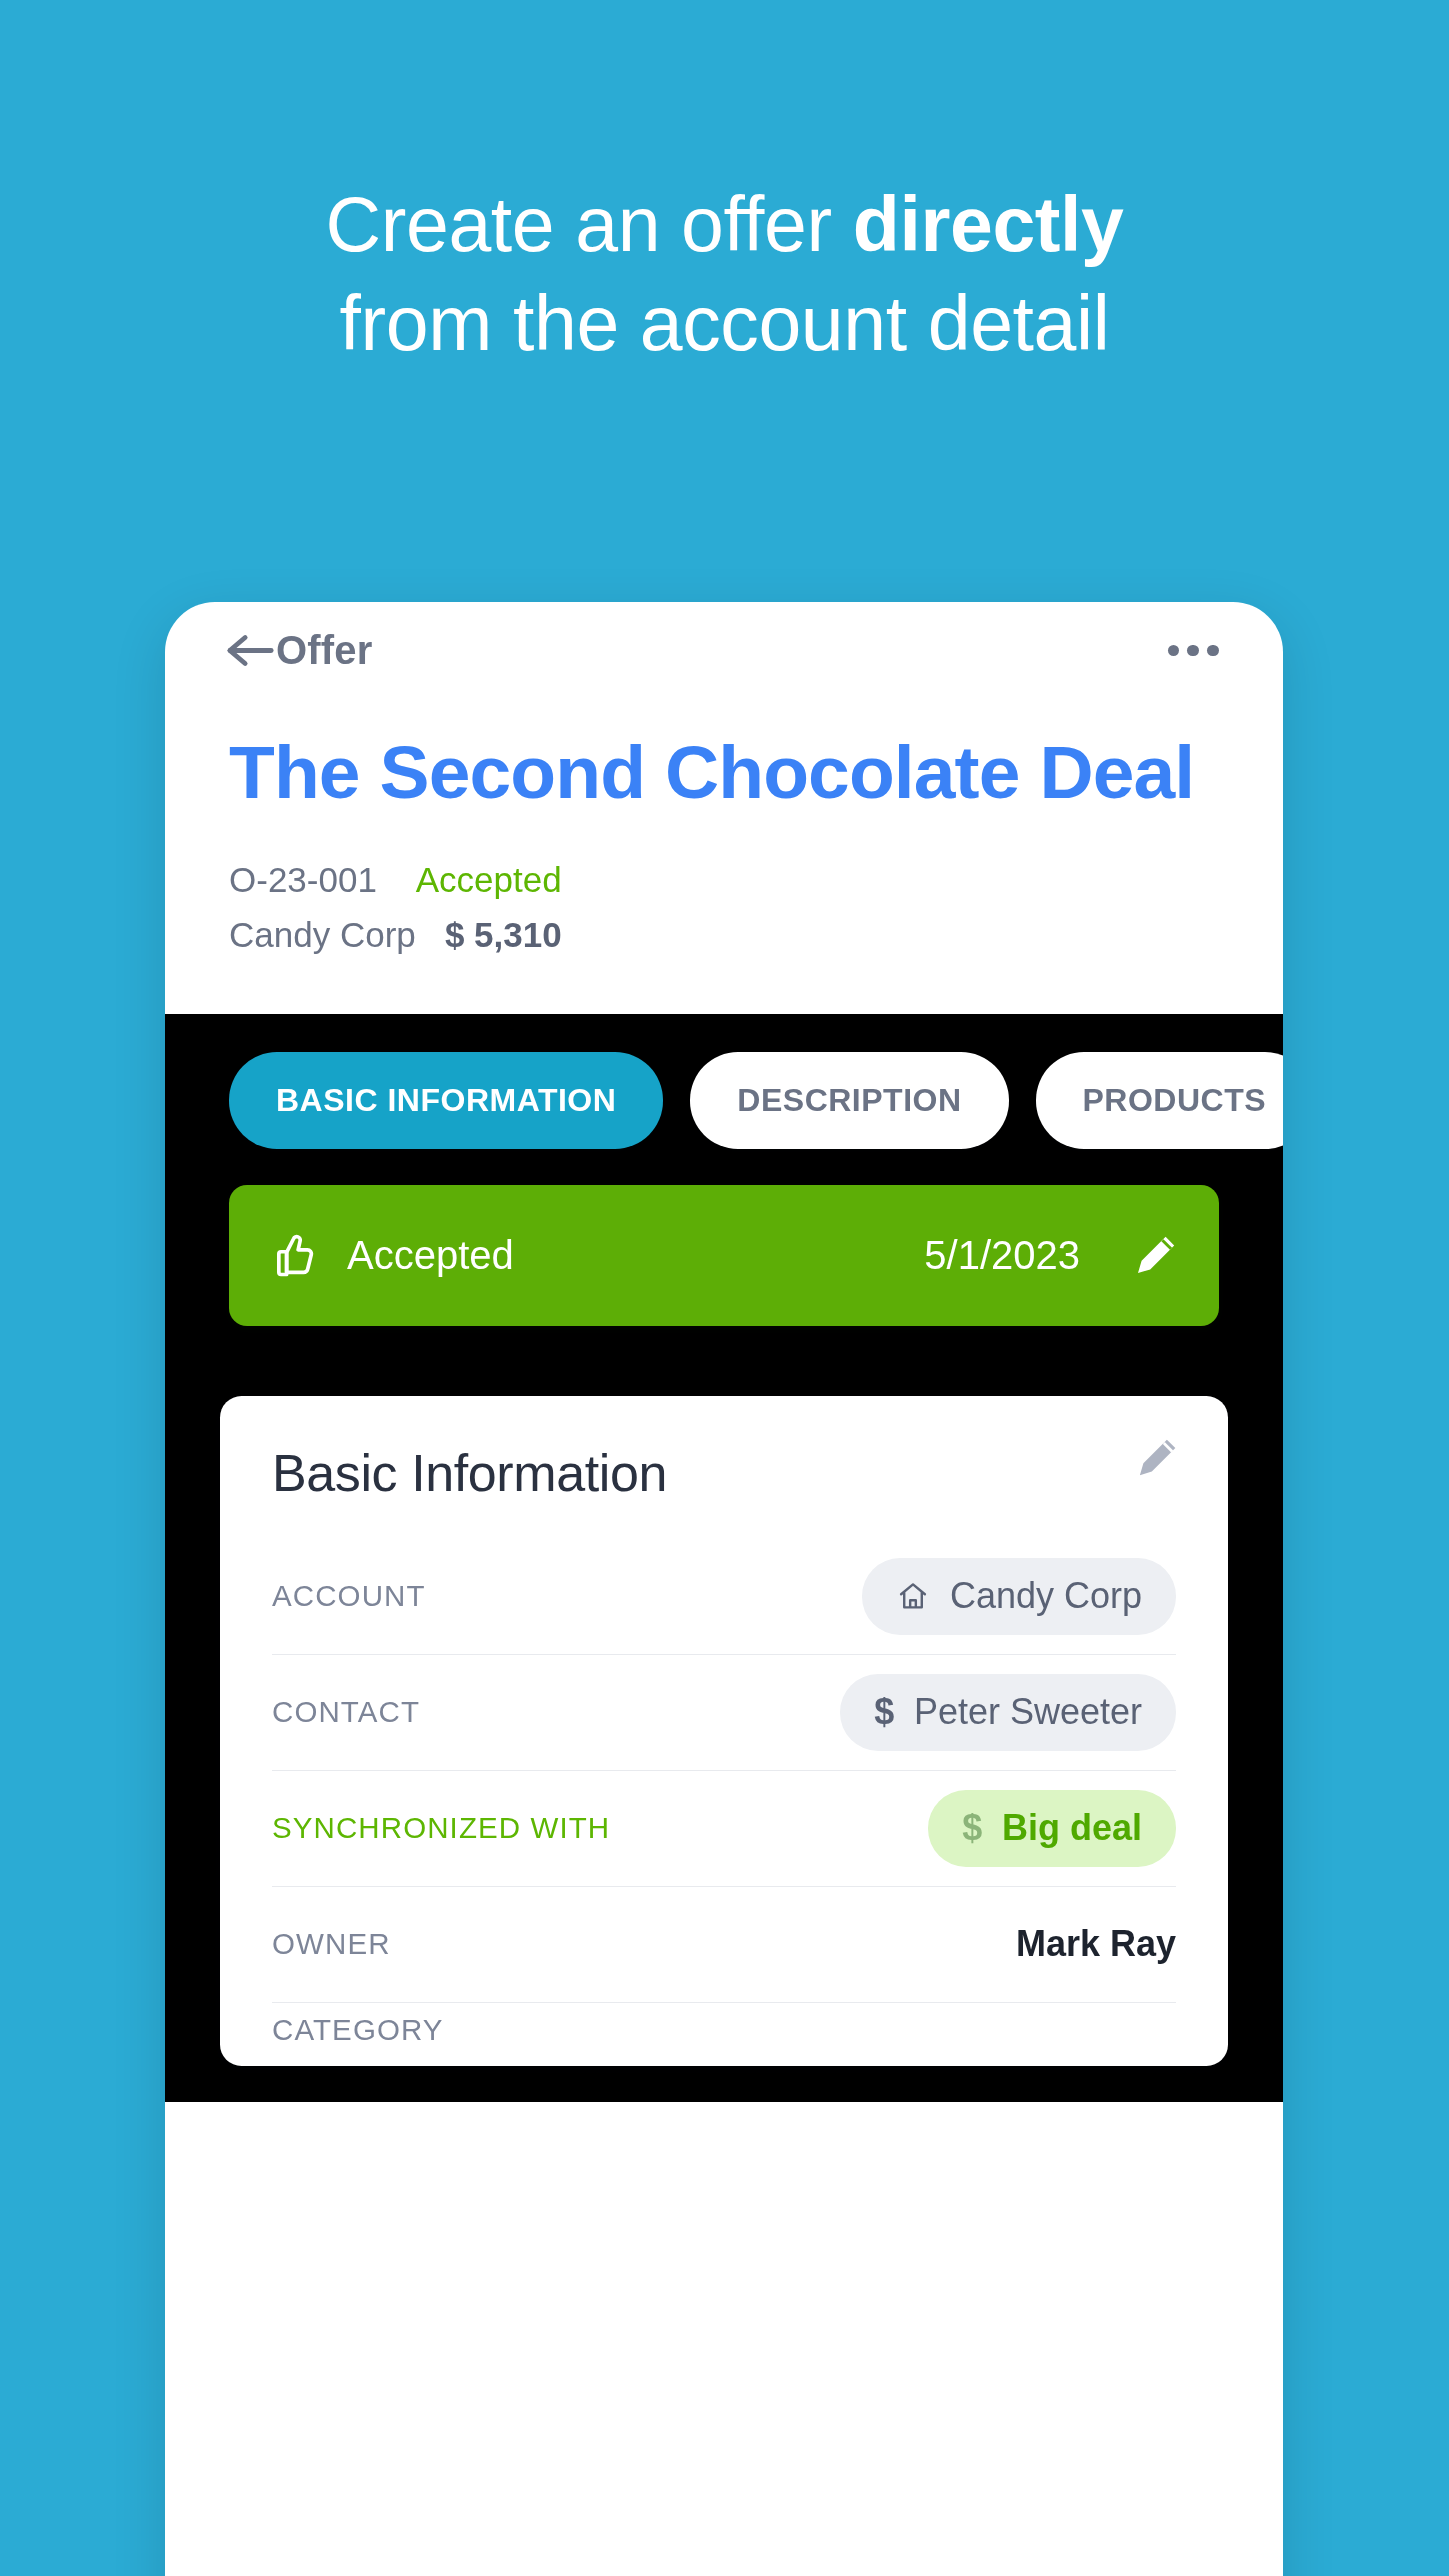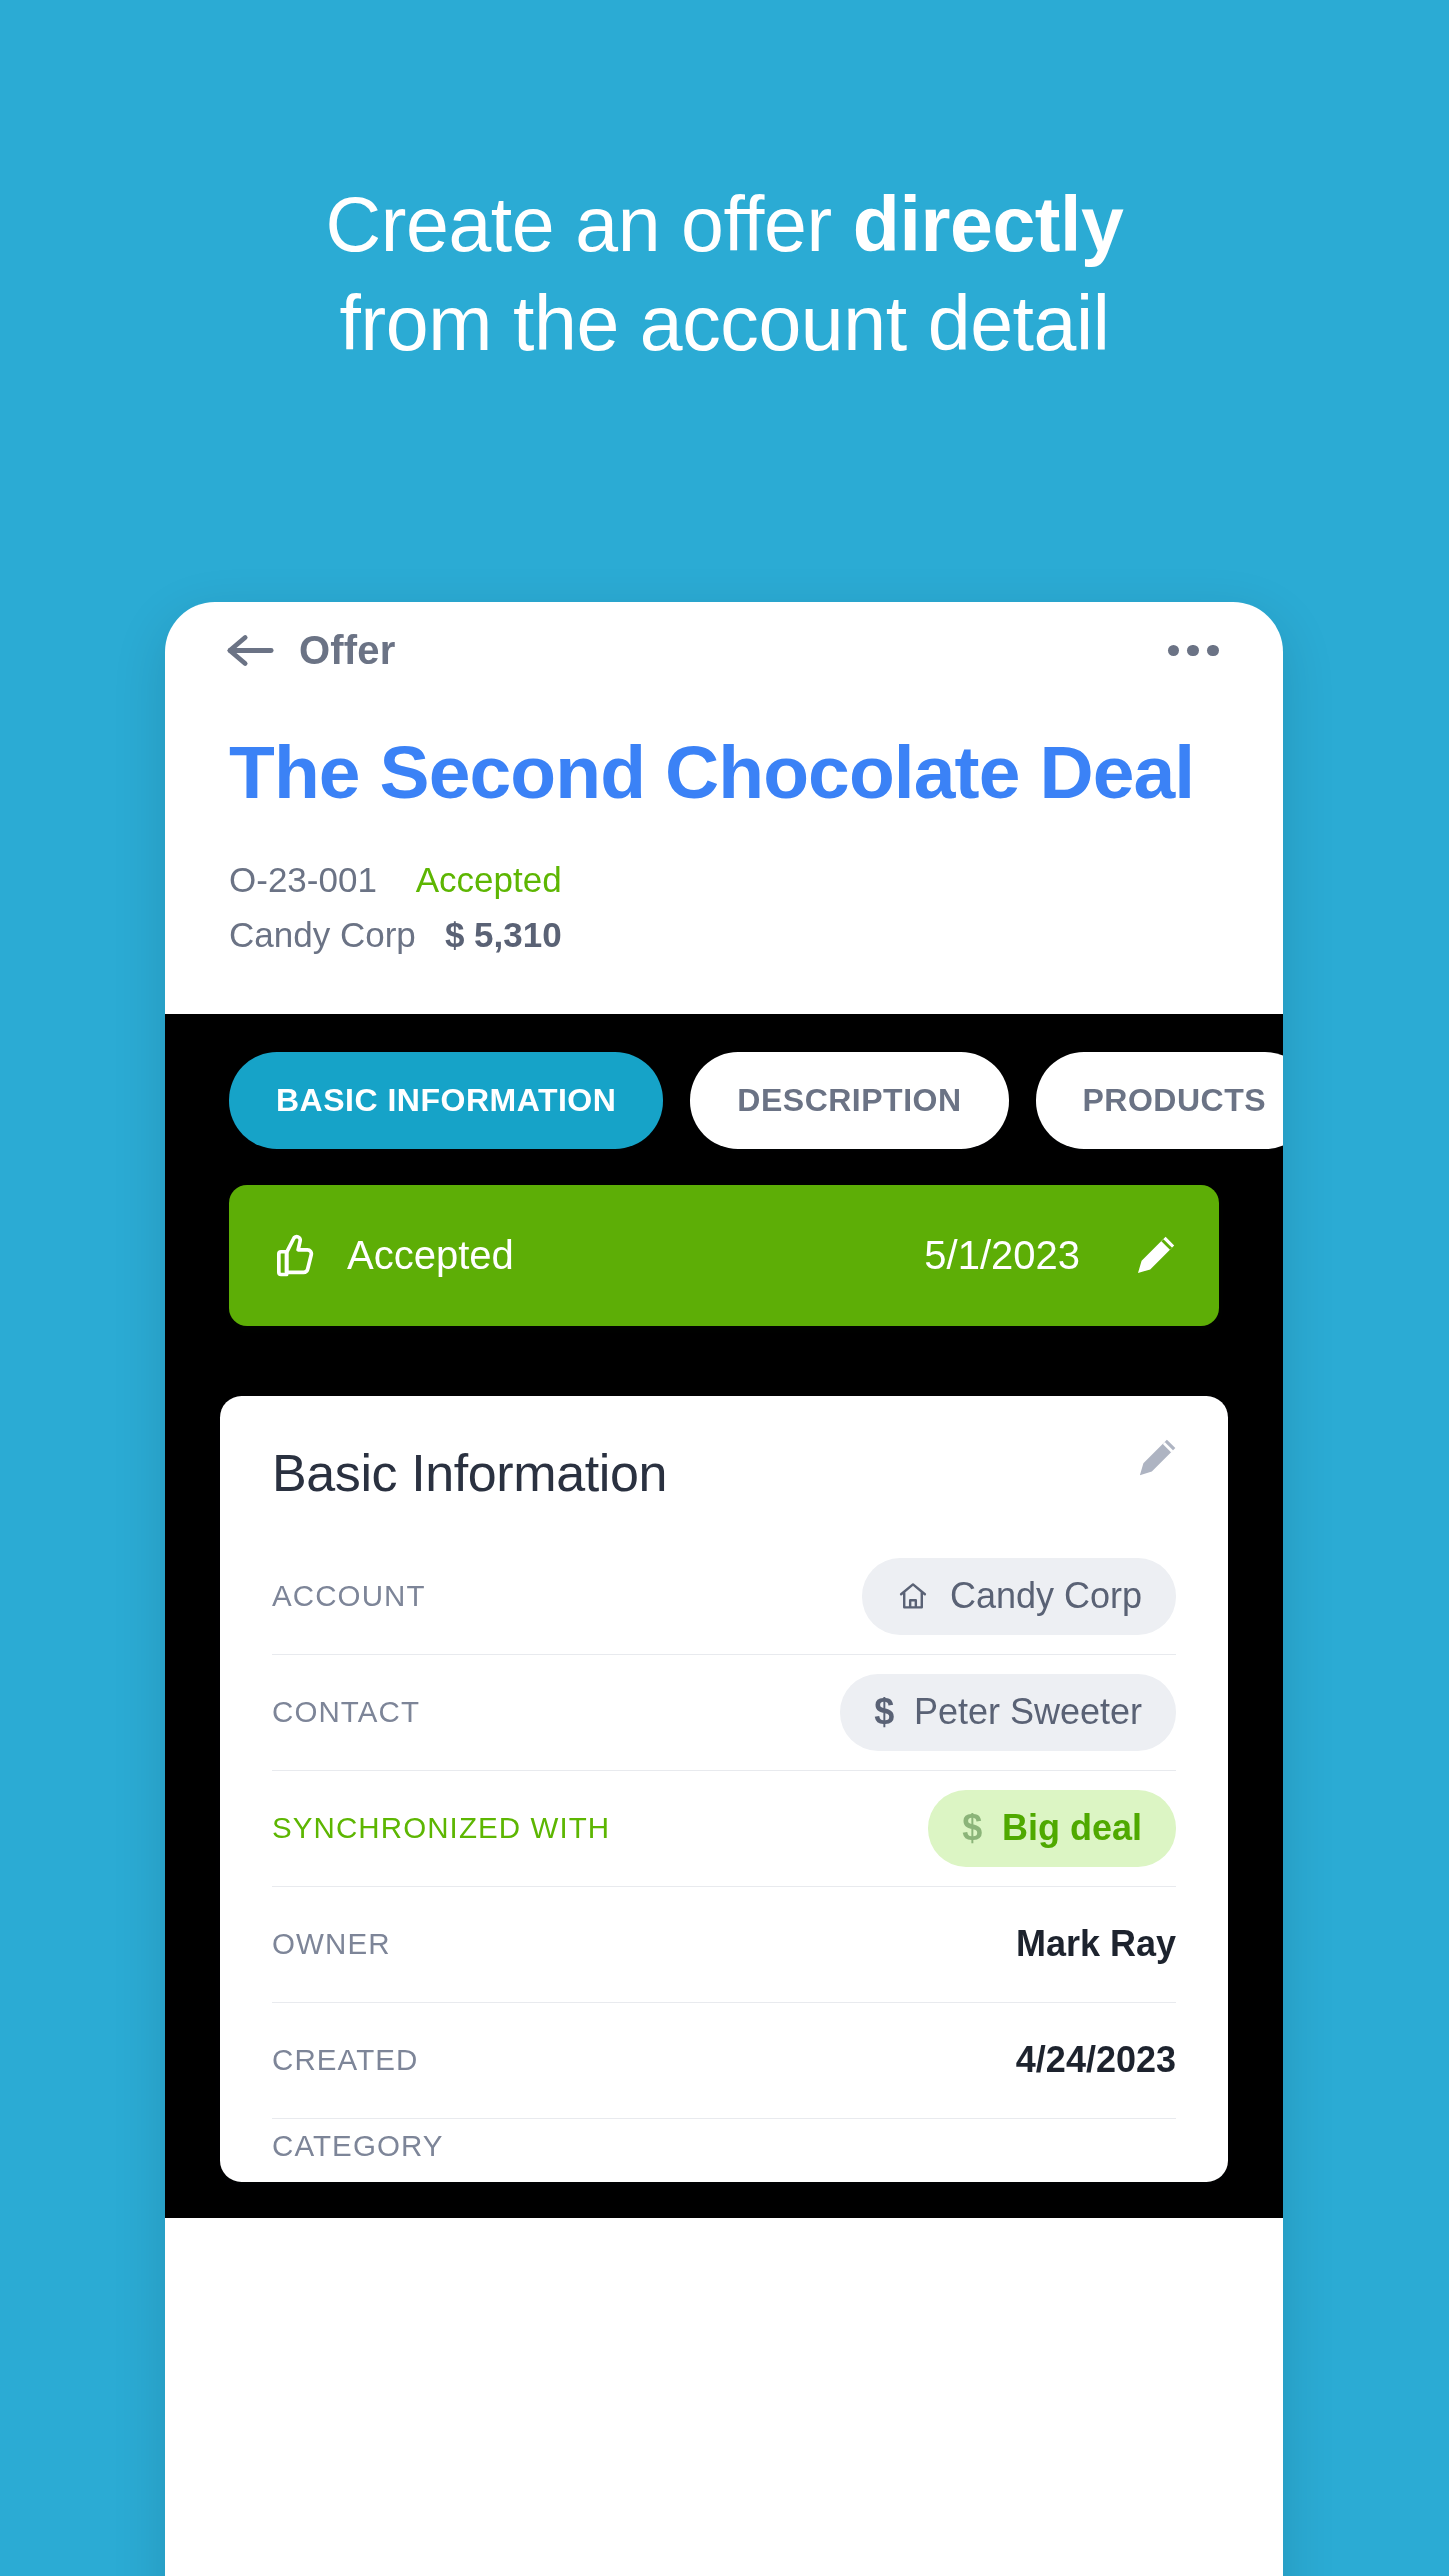--- a/index.html
+++ b/index.html
@@ -89,21 +89,20 @@
     height: 97px;
     display: flex;
     align-items: center;
     padding: 0 59px;
   }
   .nav-back { width: 52px; height: 39px; flex: 0 0 auto; cursor: pointer; }
   .nav-title {
     font-size: 40px;
     color: #6B7385;
     font-weight: 700;
-    margin-left: 23px;
     letter-spacing: 0.2px;
   }
   .nav-spacer { flex: 1 1 auto; }
   .nav-more { display: flex; gap: 8px; padding: 14.3px 5.4px; cursor: pointer; }
   .nav-more span { width: 11.6px; height: 11.6px; border-radius: 50%; background: #6B7385; }
 
   
   .hero {
     padding: 32px 64px 52px 64px;
     background: #FFFFFF;
@@ -362,24 +361,20 @@
           <span class="dollar">$</span>
           <span>Big deal</span>
         </div>
       </div>
 
       <div class="row">
         <div class="row-label">OWNER</div>
         <div class="row-value-plain">Mark Ray</div>
       </div>
 
-      <div class="row">
-        <div class="row-label">CREATED</div>
-        <div class="row-value-plain">4/24/2023</div>
-      </div>
 
       <div class="row row-cut">
         <div class="row-label">CATEGORY</div>
         <div class="row-value-plain"></div>
       </div>
 
     </div>
   </div>
 </div>
 

